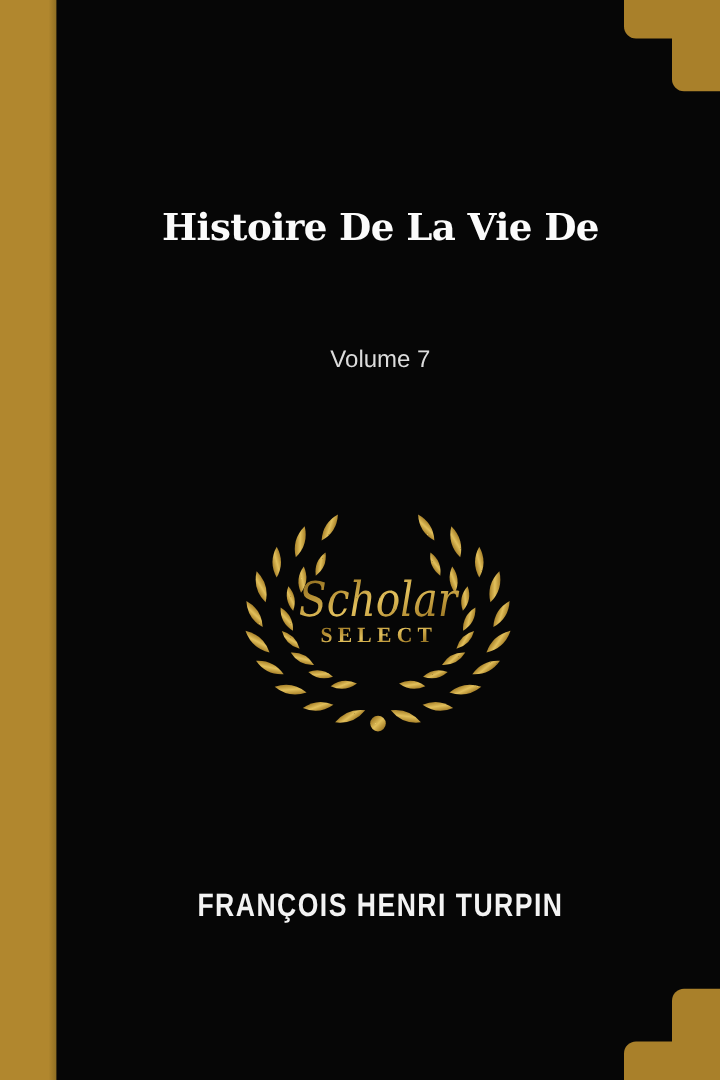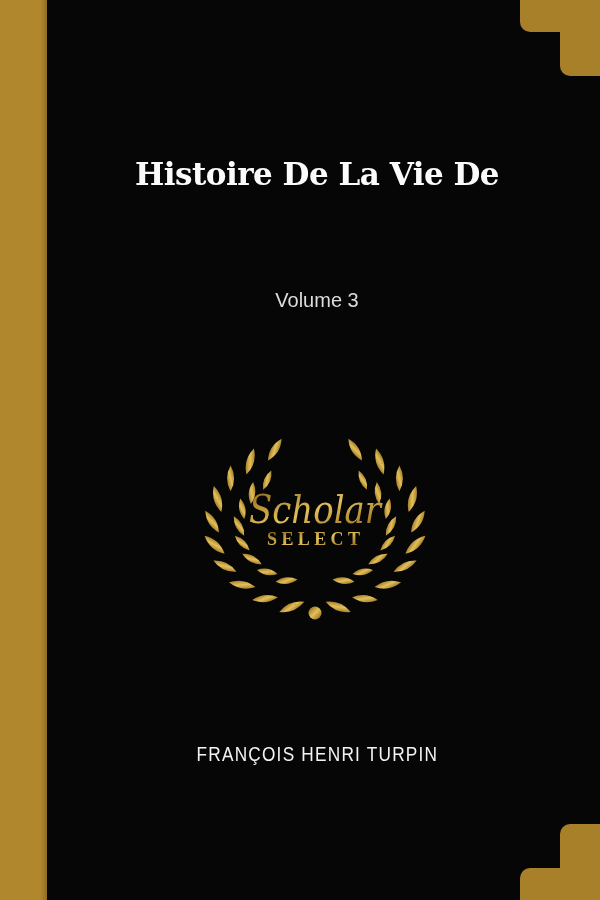--- a/index.html
+++ b/index.html
@@ -28,54 +28,55 @@
   .tr-big   { left: 520px; top: 0;      width: 80px; height: 32px; border-bottom-left-radius: 10px; }
   .tr-small { left: 560px; top: 0;      width: 40px; height: 76px; border-bottom-left-radius: 10px; }
   .br-big   { left: 520px; top: 868px;  width: 80px; height: 32px; border-top-left-radius: 10px; }
   .br-small { left: 560px; top: 824px;  width: 40px; height: 76px; border-top-left-radius: 10px; }
 
   
   .text-zone { position: absolute; left: 34px; right: 0; text-align: center; }
 
   .title {
     top: 152px;
-    margin: 0;
+    margin: 16px;
     font-family: "DejaVu Serif", serif;
     font-weight: bold;
     font-size: 31px;
     line-height: 44px;
     letter-spacing: -0.5px;
     color: var(--title-text, #FBFBFB);
   }
   .title .line { display: block; }
 
   .volume {
     top: 288px;
     font-size: 20px;
     line-height: 24px;
     color: var(--volume-text, #DCDCDC);
   }
 
   .author {
     top: 742px;
-    font-size: 21px;
+    font-size: 27px;
     line-height: 24px;
     color: var(--author-text, #F3F3F3);
+    font-weight: bold;
   }
   .author .squeeze {
     display: inline-block;
     transform: scaleX(0.82);
     transform-origin: 50% 50%;
     letter-spacing: 1.5px;
     white-space: nowrap;
   }
 
   .wreath-wrap {
     position: absolute;
-    left: 190px; top: 438px;
+    left: 190px; top: 428px;
     width: 250px; height: 196px;
   }
 
   .logo-script {
     font-family: "DejaVu Serif", serif;
     font-style: italic;
     font-weight: normal;
   }
   .logo-select {
     font-family: "Liberation Serif", serif;
@@ -97,21 +98,21 @@
 
   <div>
     <div class="corner-block br-big"></div>
     <div class="corner-block br-small"></div>
   </div>
 
   <h1 class="text-zone title">
     <span class="line">Histoire De La Vie De</span>
   </h1>
 
-  <div class="text-zone volume">Volume 3</div>
+  <div class="text-zone volume">Volume 7</div>
 
   <div class="wreath-wrap">
     <svg id="wreath" width="250" height="196" viewBox="0 0 250 196">
       <defs>
         <linearGradient id="goldGrad" x1="0" y1="0" x2="1" y2="1">
           <stop offset="0" style="stop-color: var(--wreath-gold-dark, #7E5F1A)"></stop>
           <stop offset="0.25" style="stop-color: var(--wreath-gold, #B48E33)"></stop>
           <stop offset="0.5" style="stop-color: var(--wreath-gold-bright, #E2C05C)"></stop>
           <stop offset="0.75" style="stop-color: var(--wreath-gold, #B48E33)"></stop>
           <stop offset="1" style="stop-color: var(--wreath-gold-dark, #7E5F1A)"></stop>

